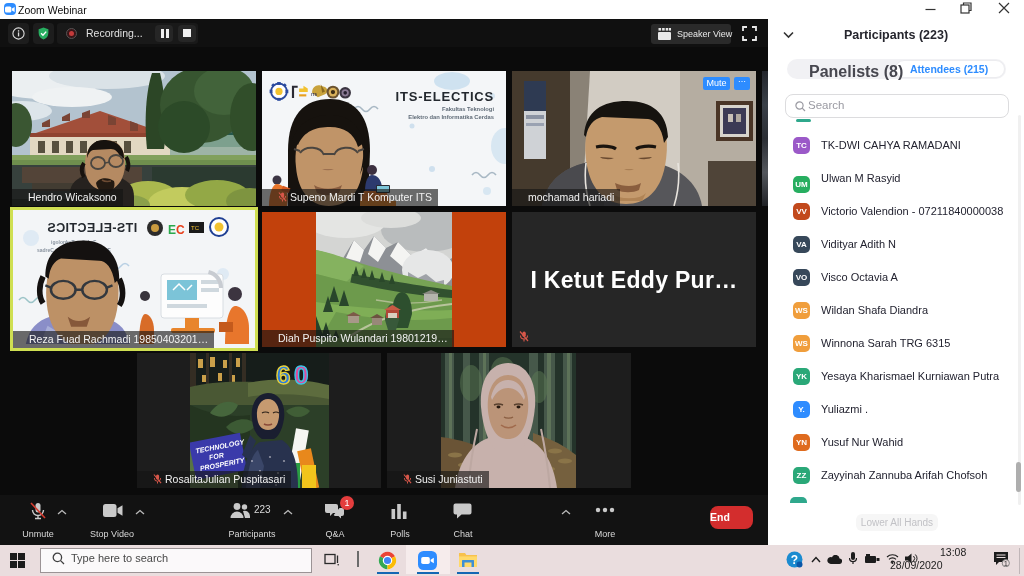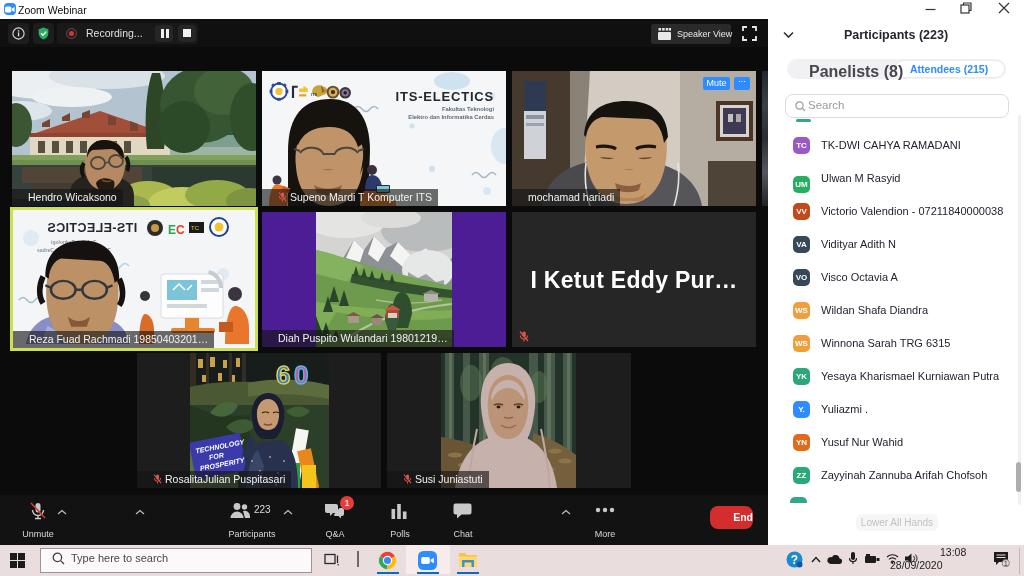--- a/index.html
+++ b/index.html
@@ -328,21 +328,21 @@
               <ellipse cx="52" cy="82" rx="11" ry="8"></ellipse>
               <ellipse cx="80" cy="82" rx="11" ry="8"></ellipse>
               <path d="M63 82 h6 M41 80 l-5 -2 M91 80 l5 -2"></path>
             </g>
         <path d="M56 106 c6 5 14 5 20 0 l-3 9 h-14 Z" fill="#86583a"></path>
       </g>
       </svg>
       <div class="name">Reza Fuad Rachmadi 19850403201…</div>
     </div>
 
-    <div class="tile" style="left:262px;top:193px;width:244px;height:135px;background:#4c1d95;">
+    <div class="tile" style="left:262px;top:193px;width:244px;height:135px;background:#c2410c;">
       <svg class="abs" style="left:54px;" width="136" height="135" viewBox="0 0 136 135">
         <rect width="136" height="135" fill="#d4d5d3"></rect>
         <ellipse cx="110" cy="18" rx="45" ry="22" fill="#b9bcbd"></ellipse>
         <ellipse cx="30" cy="10" rx="40" ry="16" fill="#e4e5e3"></ellipse>
         <ellipse cx="75" cy="6" rx="30" ry="10" fill="#dcdddb"></ellipse>
 
         <path d="M20 58 L38 28 L48 38 L58 24 L70 36 L82 30 L96 44 L110 36 L126 52 L136 46 V80 L20 74 Z" fill="#8d9095"></path>
         <path d="M30 46 L38 28 L48 38 L44 50 Z M58 24 L70 36 L62 50 L52 42 Z M82 30 L96 44 L88 56 L74 44 Z" fill="#f4f4f2"></path>
         <path d="M96 44 L110 36 L126 52 L120 66 L100 60 Z" fill="#eceded"></path>
         <ellipse cx="112" cy="58" rx="26" ry="20" fill="#e6e7e7"></ellipse>
@@ -539,20 +539,27 @@
           <div class="blabel">Unmute</div>
         <svg class="abs" style="left:19px;top:7px;" width="18" height="18" viewBox="0 0 18 18">
             <rect x="6.5" y="1" width="5" height="9.5" rx="2.5" fill="#c9c9c9"></rect>
             <path d="M3.5 8 a5.5 5.5 0 0 0 11 0 M9 13.5 V16 M6 16.5 H12" stroke="#c9c9c9" stroke-width="1.4" fill="none"></path>
             <path d="M2 1 L16 16" stroke="#d33a2e" stroke-width="1.6"></path>
           </svg>
       </div>
       <svg class="abs" style="left:57px;top:14px;" width="10" height="7" viewBox="0 0 10 7">
           <path d="M1 5 L5 1.5 L9 5" stroke="#bbb" stroke-width="1.3" fill="none"></path>
         </svg>
+      <div class="bitem" style="left:83px;width:58px;">
+          <div class="blabel">Stop Video</div>
+        <svg class="abs" style="left:20px;top:9px;" width="20" height="14" viewBox="0 0 20 14">
+            <rect x="0" y="0" width="13.5" height="13" rx="2.5" fill="#c9c9c9"></rect>
+            <path d="M14.5 4.2 L19.5 1.2 V11.8 L14.5 8.8 Z" fill="#c9c9c9"></path>
+          </svg>
+      </div>
       <svg class="abs" style="left:135px;top:14px;" width="10" height="7" viewBox="0 0 10 7">
           <path d="M1 5 L5 1.5 L9 5" stroke="#bbb" stroke-width="1.3" fill="none"></path>
         </svg>
       <div class="bitem" style="left:222px;width:60px;">
           <div class="blabel">Participants</div>
         <svg class="abs" style="left:7px;top:7px;" width="22" height="17" viewBox="0 0 22 17">
             <circle cx="8" cy="4.5" r="3.4" fill="#c9c9c9"></circle>
             <path d="M1.5 16 a6.5 6.5 0 0 1 13 0 Z" fill="#c9c9c9"></path>
             <circle cx="15.5" cy="5" r="2.7" fill="#c9c9c9"></circle>
             <path d="M14 9 a5.4 5.4 0 0 1 7 5.2 V16 H16" fill="#c9c9c9"></path>
@@ -588,21 +595,21 @@
           <path d="M1 5 L5 1.5 L9 5" stroke="#bbb" stroke-width="1.3" fill="none"></path>
         </svg>
       <div class="bitem" style="left:587px;width:36px;">
           <div class="blabel">More</div>
         <svg class="abs" style="left:8px;top:12px;" width="20" height="6" viewBox="0 0 20 6">
             <circle cx="3" cy="3" r="2.2" fill="#c9c9c9"></circle>
             <circle cx="10" cy="3" r="2.2" fill="#c9c9c9"></circle>
             <circle cx="17" cy="3" r="2.2" fill="#c9c9c9"></circle>
           </svg>
       </div>
-      <div class="abs" style="left:710px;top:11px;width:43px;height:23px;background:#d32d2d;border-radius:8px;color:#fff;font-size:10.5px;font-weight:bold;text-align:right;line-height:23px;">End</div>
+      <div class="abs" style="left:710px;top:11px;width:43px;height:23px;background:#d32d2d;border-radius:8px;color:#fff;font-size:10.5px;font-weight:bold;text-align:left;line-height:23px;">End</div>
     </div>
   </div>
 
   <div class="abs" id="panel">
     <div class="abs" id="phead">Participants (223)</div>
     <svg class="abs" style="left:15px;top:31px;" width="11" height="8" viewBox="0 0 11 8">
         <path d="M1 1.5 L5.5 6 L10 1.5" stroke="#333" stroke-width="1.6" fill="none"></path>
       </svg>
     <div class="abs" id="tabs">
       <div id="tabsel"></div>

